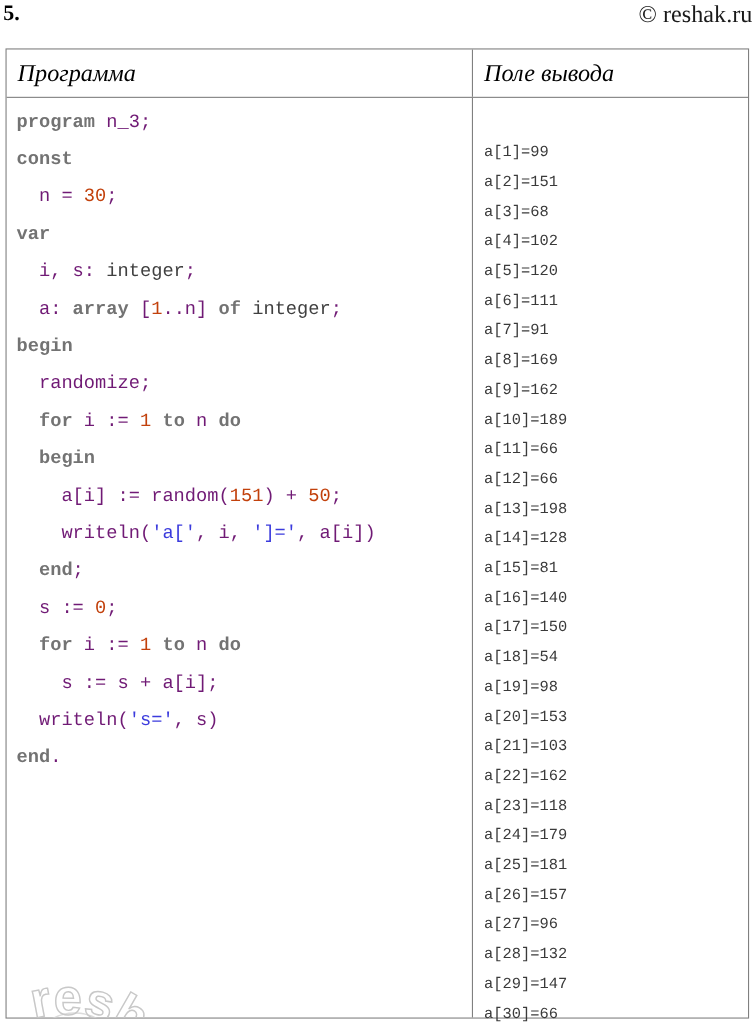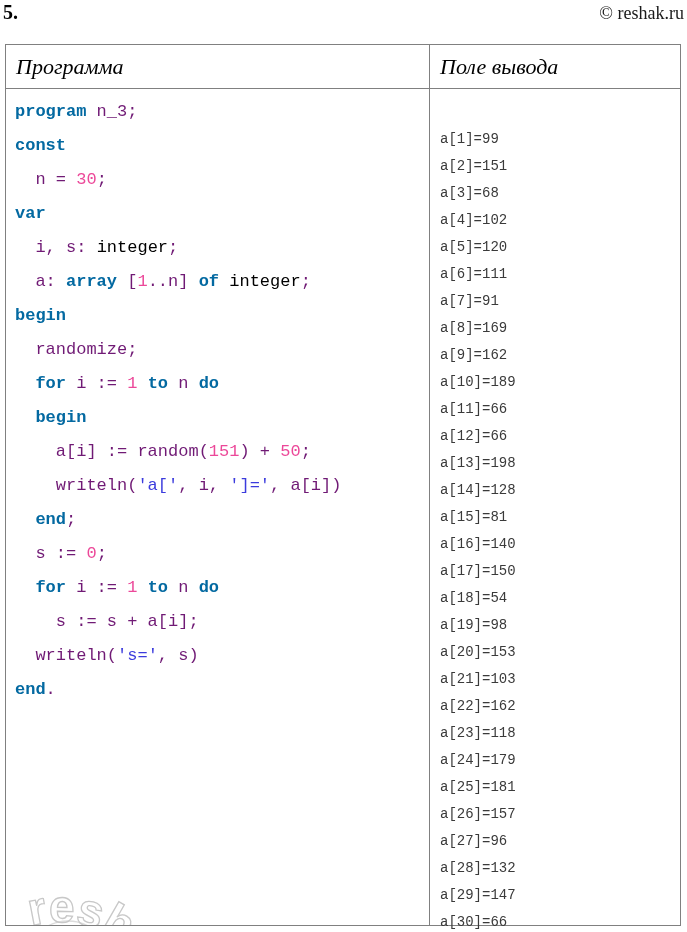--- a/index.html
+++ b/index.html
@@ -31,21 +31,21 @@
     font-weight: bold;
     font-size: 20px;
     color: #000000;
     line-height: 24px;
   }
   #site-copyright {
     position: absolute;
     right: 3px;
     top: 1px;
     font-family: "Liberation Serif", serif;
-    font-size: 18px;
+    font-size: 22px;
     color: #1a1a1a;
     line-height: 24px;
     white-space: nowrap;
   }
 
   
   #program-table {
     position: absolute;
     left: 5px;
     top: 44px;
@@ -101,23 +101,23 @@
     position: absolute;
     left: 9px;
     top: 6px;
     font-family: "Liberation Mono", monospace;
     font-size: 17px;
     line-height: 34px;
     color: #2b2b2b;
     white-space: pre;
   }
   .ln { display: block; height: 34px; }
-  .kw  { font-weight: bold; color: #0369a1; }
-  .num { color: #ec4899; }
-  .typ { color: #000000; }
+  .kw  { font-weight: bold; color: #737373; }
+  .num { color: #c2410c; }
+  .typ { color: #404040; }
   .str { color: #3b3bdd; }
   .pl  { color: #701a75; }
 
   
   #output-cell {
     position: absolute;
     left: 424px;
     top: 0;
     width: 251px;
     height: 836px;

